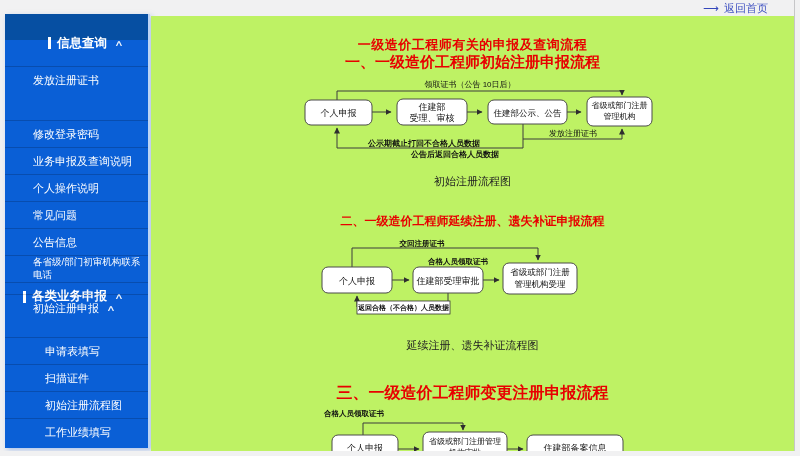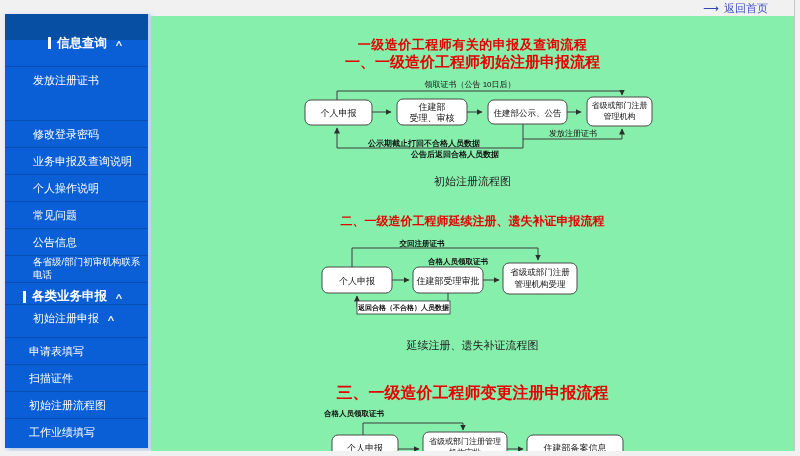--- a/index.html
+++ b/index.html
@@ -28,30 +28,30 @@
     box-shadow:2px 2px 5px rgba(120,160,225,.55); }
   .sb-band { position:absolute; left:0; top:0; width:100%; height:26px; background:#064fa2; }
   .sb-row { position:absolute; left:0; width:100%; display:flex; align-items:center;
     color:#fff; cursor:pointer; }
   .sb-row.sep { border-top:1px solid rgba(0,0,0,.18); }
   .sb-header { font-size:12.5px; font-weight:bold; padding-left:18px; }
   .sb-header .hbar { width:3px; height:12px; background:#fff; margin-right:6px; flex:0 0 auto; }
   .sb-item { font-size:11px; padding-left:28px; }
   .sb-item.small { font-size:9.5px; }
   .sb-sub { font-size:11px; padding-left:28px; }
-  .sb-item2 { font-size:11px; padding-left:24px; }
+  .sb-item2 { font-size:11px; padding-left:40px; }
   .caret { font-size:8px; margin-left:9px; transform:scaleX(1.6); opacity:.95; font-weight:normal; }
 
   
   .hamburger { position:absolute; left:179px; top:20px; width:26px; cursor:pointer; }
   .hamburger i { display:block; width:26px; height:2.5px; margin-bottom:2.6px;
     background:#a6c1ea; border-radius:1px; }
 
   
-  .content { position:absolute; left:151px; top:16px; width:643px; height:435px; background:#86efac; }
+  .content { position:absolute; left:151px; top:16px; width:643px; height:435px; background:#bef264; }
   .ctitle { position:absolute; left:0; width:100%; text-align:center; color:#e80000; font-weight:bold; }
   .t-main { top:20px; font-size:13px; letter-spacing:.5px; }
   .t-sec1 { top:37px; font-size:15px; }
   .t-sec2 { top:197px; font-size:12px; }
   .t-sec3 { top:367px; font-size:16px; }
   .caption { position:absolute; left:0; width:100%; text-align:center;
     font-size:11px; color:#222; }
   .cap1 { top:158px; }
   .cap2 { top:322px; }
 
@@ -112,21 +112,21 @@
       </div>
     <div class="sb-row sb-item small sep" style="top:241px;height:27px;">
         <span>各省级/部门初审机构联系电话</span>
       </div>
 
     <div class="sb-row sb-header sep" style="top:268px;height:28px;">
       <span class="hbar"></span>
       <span>各类业务申报</span>
       <span class="caret">∧</span>
     </div>
-    <div class="sb-row sb-sub sep" style="top:290px;height:27px;text-align:center;">
+    <div class="sb-row sb-sub sep" style="top:280px;height:27px;text-align:center;">
       <span>初始注册申报</span>
       <span class="caret">∧</span>
     </div>
     <div class="sb-row sb-item2 sep" style="top:323px;height:27px;">
         <span>申请表填写</span>
       </div>
     <div class="sb-row sb-item2 sep" style="top:350px;height:27px;">
         <span>扫描证件</span>
       </div>
     <div class="sb-row sb-item2 sep" style="top:377px;height:27px;">

